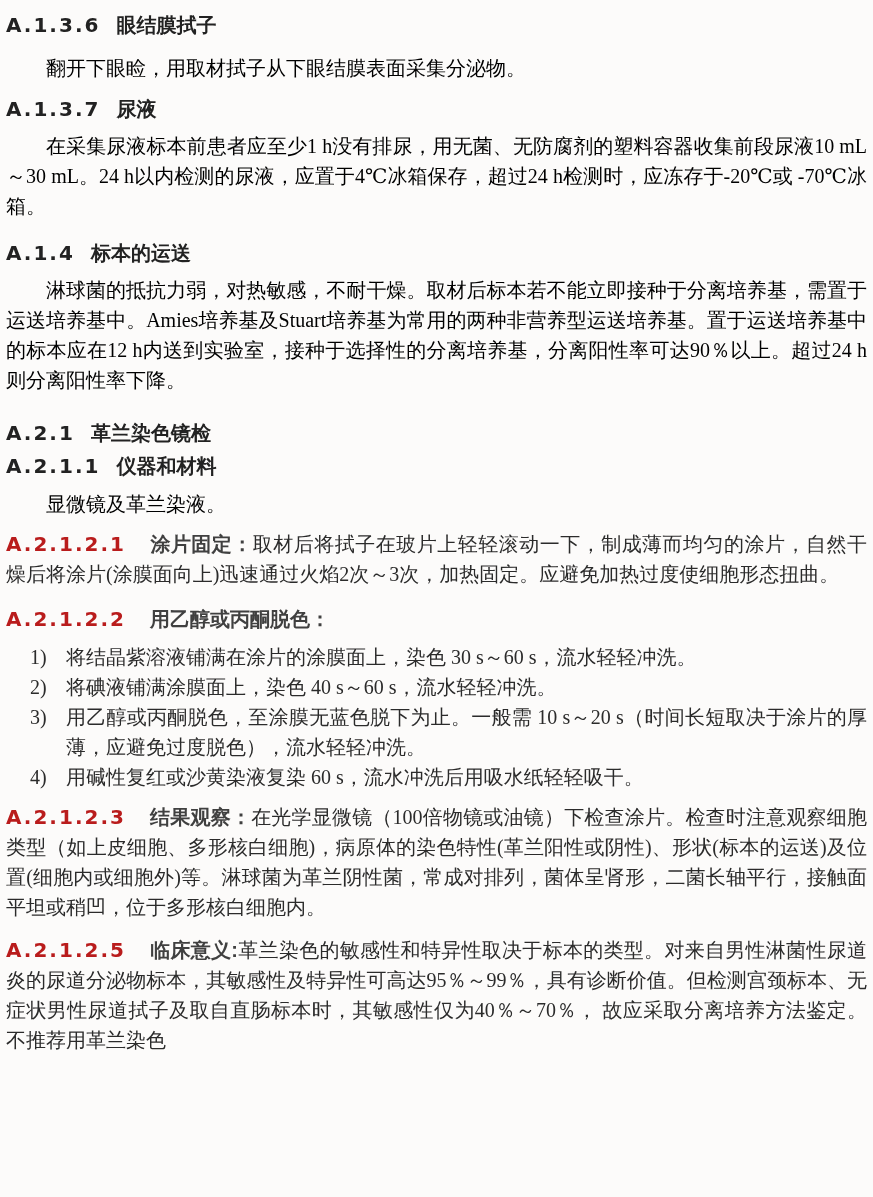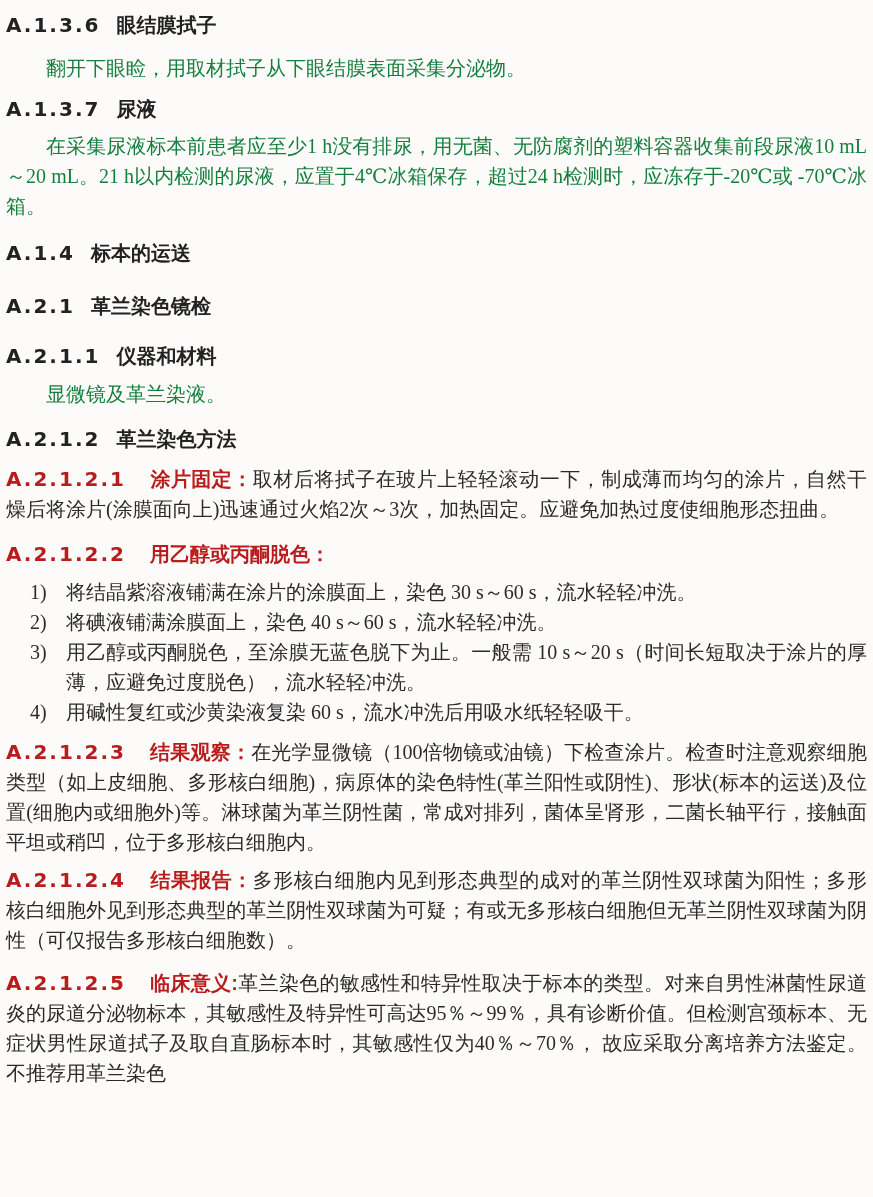--- a/index.html
+++ b/index.html
@@ -29,40 +29,40 @@
   }
   .heading .hnum {
     letter-spacing: 2px;
     margin-right: 16px;
   }
   .para {
     margin: 0;
     line-height: 30px;
     text-indent: 2em;
     text-align: justify;
-    color: #15803d;
+    color: #000000;
   }
   .clause {
     margin: 0;
     line-height: 30px;
     text-indent: 0;
     text-align: justify;
     color: #2b2b2b;
   }
   .cnum {
     font-family: "DejaVu Sans", "Liberation Sans", sans-serif;
     font-weight: 700;
     letter-spacing: 2px;
     margin-right: 24px;
     color: #b91c1c;
   }
   .clabel {
     font-family: Liberation Sans, sans-serif;
     font-weight: 700;
-    color: #b91c1c;
+    color: #404040;
   }
   .proc-list {
     margin: 0;
   }
   .li {
     display: flex;
     line-height: 30px;
   }
   .li .marker {
     flex: none;
@@ -84,41 +84,39 @@
   <div class="heading" style="margin-top:10px">
     <span class="hnum">A.1.3.6</span><span class="htitle">眼结膜拭子</span>
   </div>
 
   <p class="para" style="margin-top:13px">翻开下眼睑，用取材拭子从下眼结膜表面采集分泌物。</p>
 
   <div class="heading" style="margin-top:11px">
     <span class="hnum">A.1.3.7</span><span class="htitle">尿液</span>
   </div>
 
-  <p class="para" style="margin-top:7px">在采集尿液标本前患者应至少1 h没有排尿，用无菌、无防腐剂的塑料容器收集前段尿液10 mL～20 mL。21 h以内检测的尿液，应置于4℃冰箱保存，超过24 h检测时，应冻存于-20℃或 -70℃冰箱。</p>
+  <p class="para" style="margin-top:7px">在采集尿液标本前患者应至少1 h没有排尿，用无菌、无防腐剂的塑料容器收集前段尿液10 mL～30 mL。24 h以内检测的尿液，应置于4℃冰箱保存，超过24 h检测时，应冻存于-20℃或 -70℃冰箱。</p>
 
   <div class="heading" style="margin-top:17px">
     <span class="hnum">A.1.4</span><span class="htitle">标本的运送</span>
   </div>
 
+  <p class="para" style="margin-top:7px">淋球菌的抵抗力弱，对热敏感，不耐干燥。取材后标本若不能立即接种于分离培养基，需置于运送培养基中。Amies培养基及Stuart培养基为常用的两种非营养型运送培养基。置于运送培养基中的标本应在12 h内送到实验室，接种于选择性的分离培养基，分离阳性率可达90％以上。超过24 h则分离阳性率下降。</p>
 
 
   <div class="heading" style="margin-top:23px">
     <span class="hnum">A.2.1</span><span class="htitle">革兰染色镜检</span>
   </div>
 
-  <div class="heading" style="margin-top:20px">
+  <div class="heading" style="margin-top:3px">
     <span class="hnum">A.2.1.1</span><span class="htitle">仪器和材料</span>
   </div>
 
   <p class="para" style="margin-top:8px">显微镜及革兰染液。</p>
 
-  <div class="heading" style="margin-top:15px">
-    <span class="hnum">A.2.1.2</span><span class="htitle">革兰染色方法</span>
-  </div>
 
   <p class="clause" style="margin-top:10px">
     <span class="cnum">A.2.1.2.1</span><span class="clabel">涂片固定：</span><span class="ctext">取材后将拭子在玻片上轻轻滚动一下，制成薄而均匀的涂片，自然干燥后将涂片(涂膜面向上)迅速通过火焰2次～3次，加热固定。应避免加热过度使细胞形态扭曲。</span>
   </p>
 
   <p class="clause" style="margin-top:15px">
     <span class="cnum">A.2.1.2.2</span><span class="clabel">用乙醇或丙酮脱色：</span><span class="ctext"></span>
   </p>
 
   <div class="proc-list" style="margin-top:8px">
@@ -137,21 +135,18 @@
     <div class="li">
       <span class="marker">4)</span>
       <span class="litext">用碱性复红或沙黄染液复染 60 s，流水冲洗后用吸水纸轻轻吸干。</span>
     </div>
   </div>
 
   <p class="clause" style="margin-top:10px">
     <span class="cnum">A.2.1.2.3</span><span class="clabel">结果观察：</span><span class="ctext">在光学显微镜（100倍物镜或油镜）下检查涂片。检查时注意观察细胞类型（如上皮细胞、多形核白细胞)，病原体的染色特性(革兰阳性或阴性)、形状(标本的运送)及位置(细胞内或细胞外)等。淋球菌为革兰阴性菌，常成对排列，菌体呈肾形，二菌长轴平行，接触面平坦或稍凹，位于多形核白细胞内。</span>
   </p>
 
-  <p class="clause" style="margin-top:8px">
-    <span class="cnum">A.2.1.2.4</span><span class="clabel">结果报告：</span><span class="ctext">多形核白细胞内见到形态典型的成对的革兰阴性双球菌为阳性；多形核白细胞外见到形态典型的革兰阴性双球菌为可疑；有或无多形核白细胞但无革兰阴性双球菌为阴性（可仅报告多形核白细胞数）。</span>
-  </p>
 
   <p class="clause" style="margin-top:13px">
     <span class="cnum">A.2.1.2.5</span><span class="clabel">临床意义:</span><span class="ctext">革兰染色的敏感性和特异性取决于标本的类型。对来自男性淋菌性尿道炎的尿道分泌物标本，其敏感性及特异性可高达95％～99％，具有诊断价值。但检测宫颈标本、无症状男性尿道拭子及取自直肠标本时，其敏感性仅为40％～70％， 故应采取分离培养方法鉴定。不推荐用革兰染色</span>
   </p>
 
 </div>
 
 </body></html>

